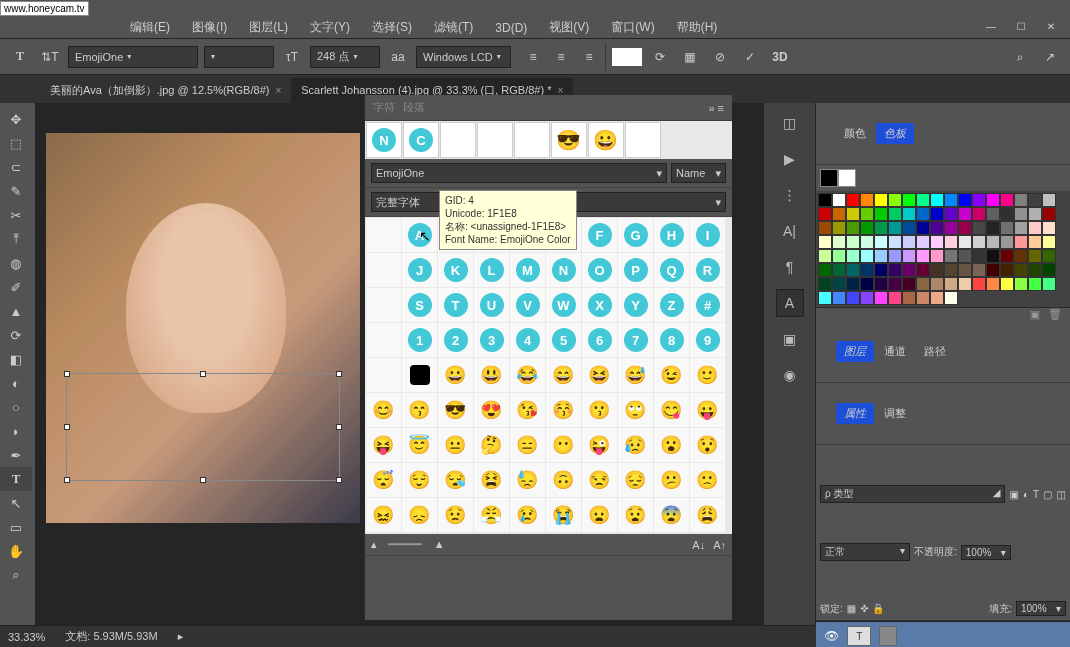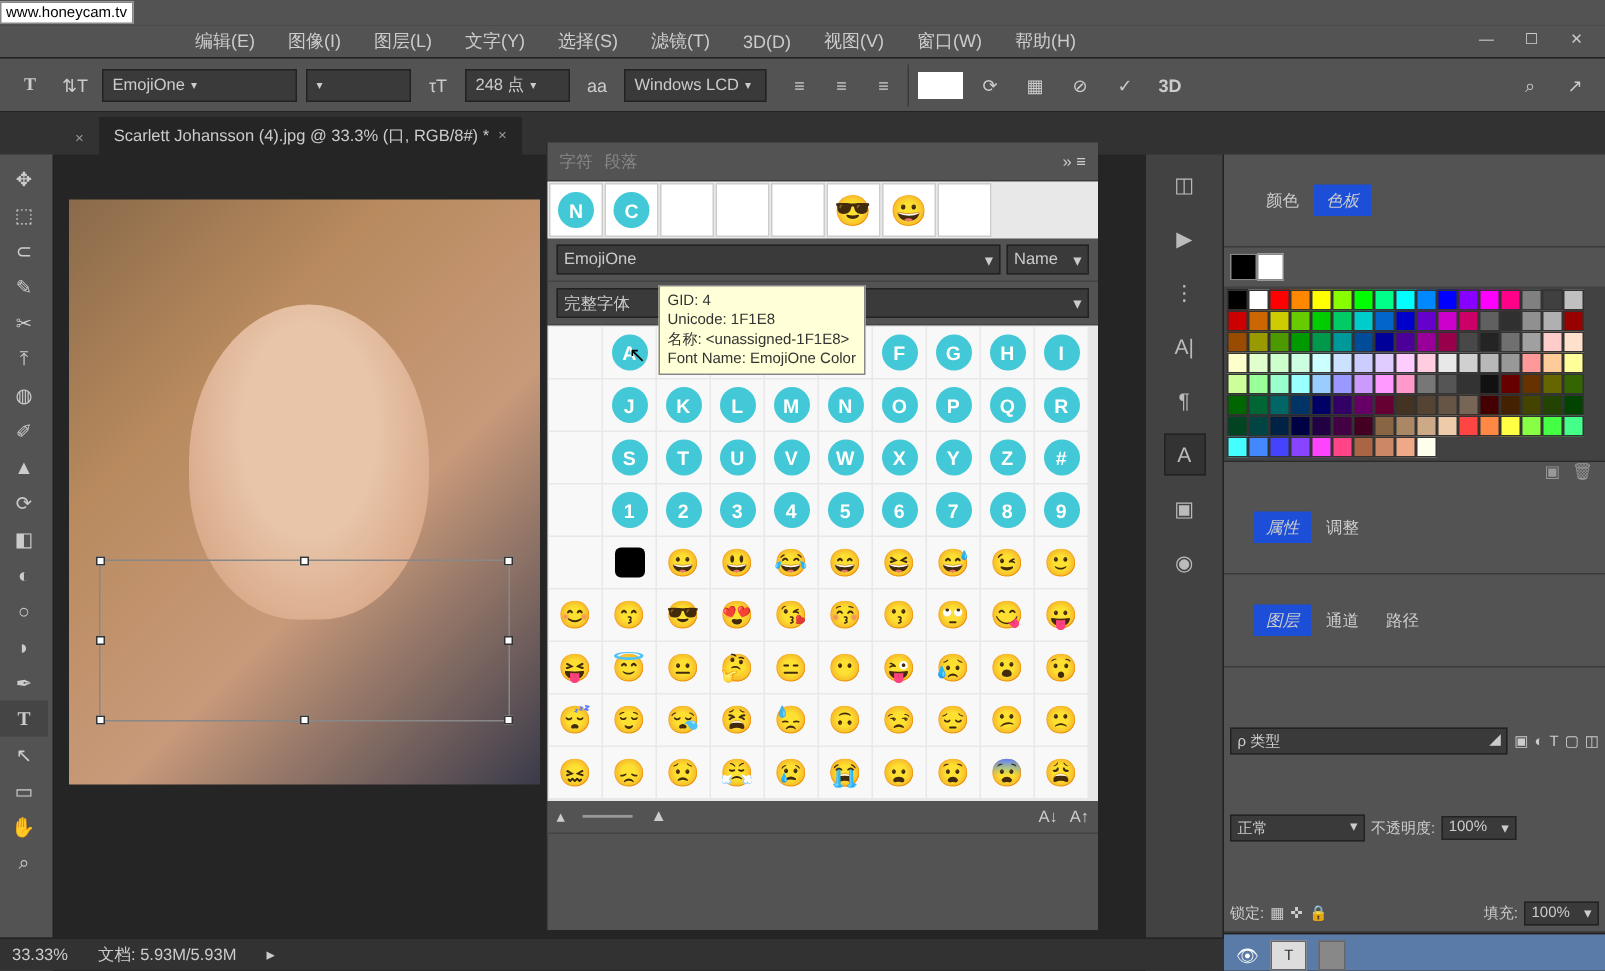--- a/index.html
+++ b/index.html
@@ -120,20 +120,21 @@
   <div class="opt-btn">✓</div>
   <div class="opt-btn" style="font-weight:bold">3D</div>
   <div style="margin-left:auto;display:flex;gap:6px">
     <div class="opt-btn">⌕</div>
     <div class="opt-btn">↗</div>
   </div>
 </div>
 
 <div class="tabbar">
   <div class="tab">
+      <span>美丽的Ava（加倒影）.jpg @ 12.5%(RGB/8#)</span>
       <span class="x">×</span>
     </div>
   <div class="tab active">
       <span>Scarlett Johansson (4).jpg @ 33.3% (口, RGB/8#) *</span>
       <span class="x">×</span>
     </div>
 </div>
 
 <div class="main">
   <div class="toolbox">
@@ -325,28 +326,28 @@
         <div class="sw" style="background: rgb(204, 136, 102);"></div>
         <div class="sw" style="background: rgb(238, 170, 136);"></div>
         <div class="sw" style="background: rgb(255, 255, 238);"></div>
       </div>
     <div class="panel-foot">
         <span>▣</span>
         <span>🗑</span>
       </div>
 
     <div class="panel-header">
-      <div class="panel-tab active">属性</div>
-      <div class="panel-tab">调整</div>
-    </div>
-
-    <div class="panel-header">
       <div class="panel-tab active">图层</div>
       <div class="panel-tab">通道</div>
       <div class="panel-tab">路径</div>
+    </div>
+
+    <div class="panel-header">
+      <div class="panel-tab active">属性</div>
+      <div class="panel-tab">调整</div>
     </div>
 
     <div class="layers-controls">
       <div class="lc-row">
         <div class="lc-select">
             <span>ρ 类型</span>
             <span>◢</span>
           </div>
         <span>▣</span>
         <span>◐</span>

